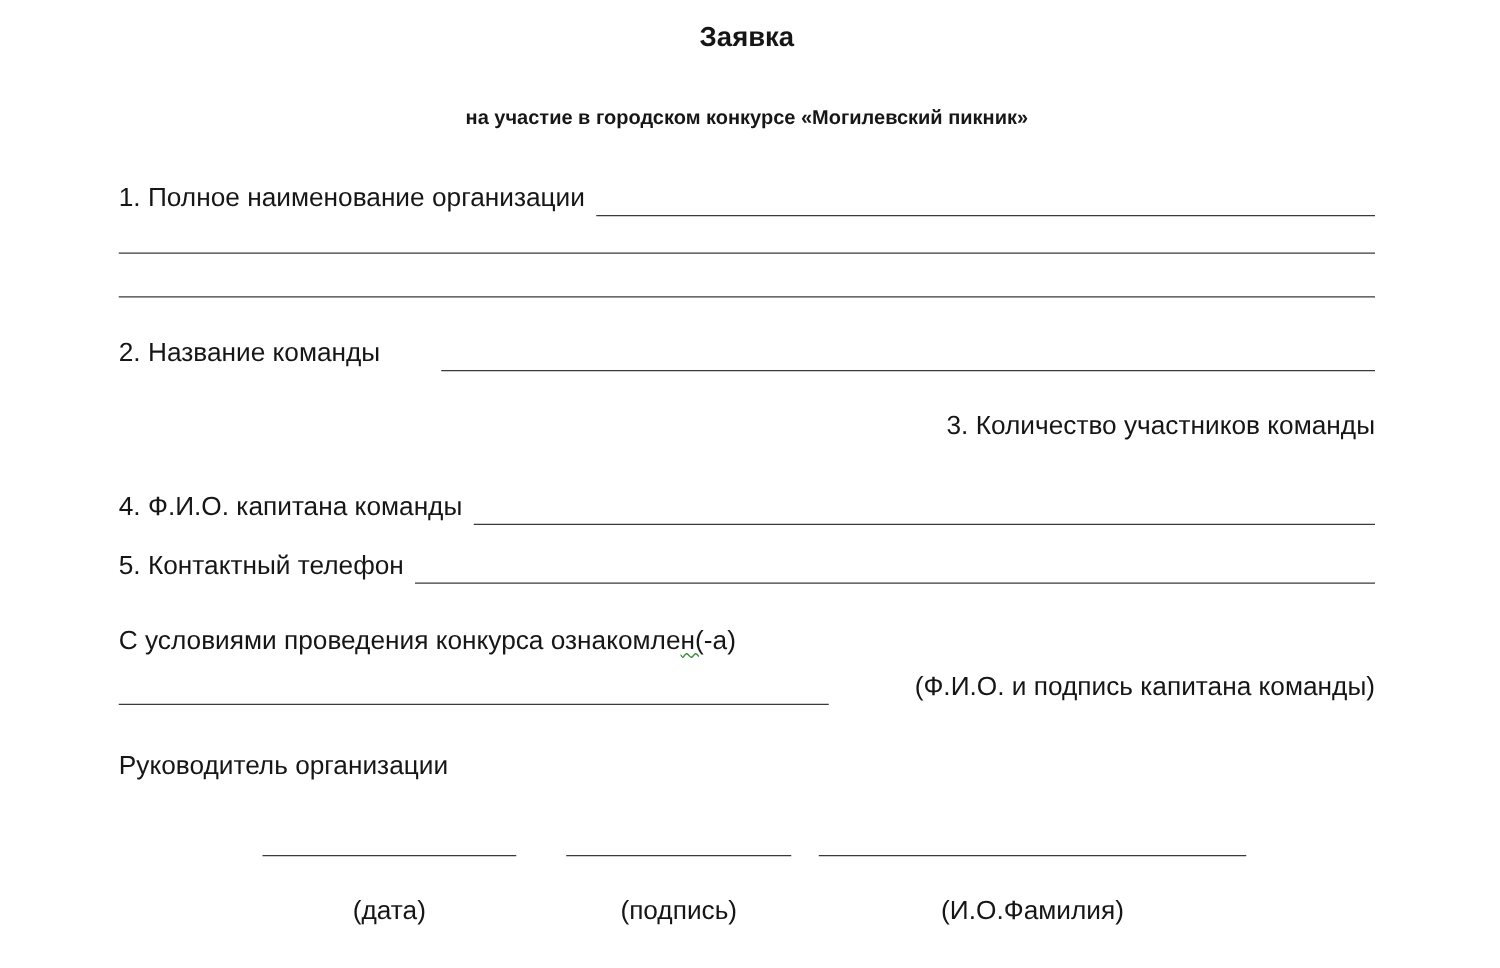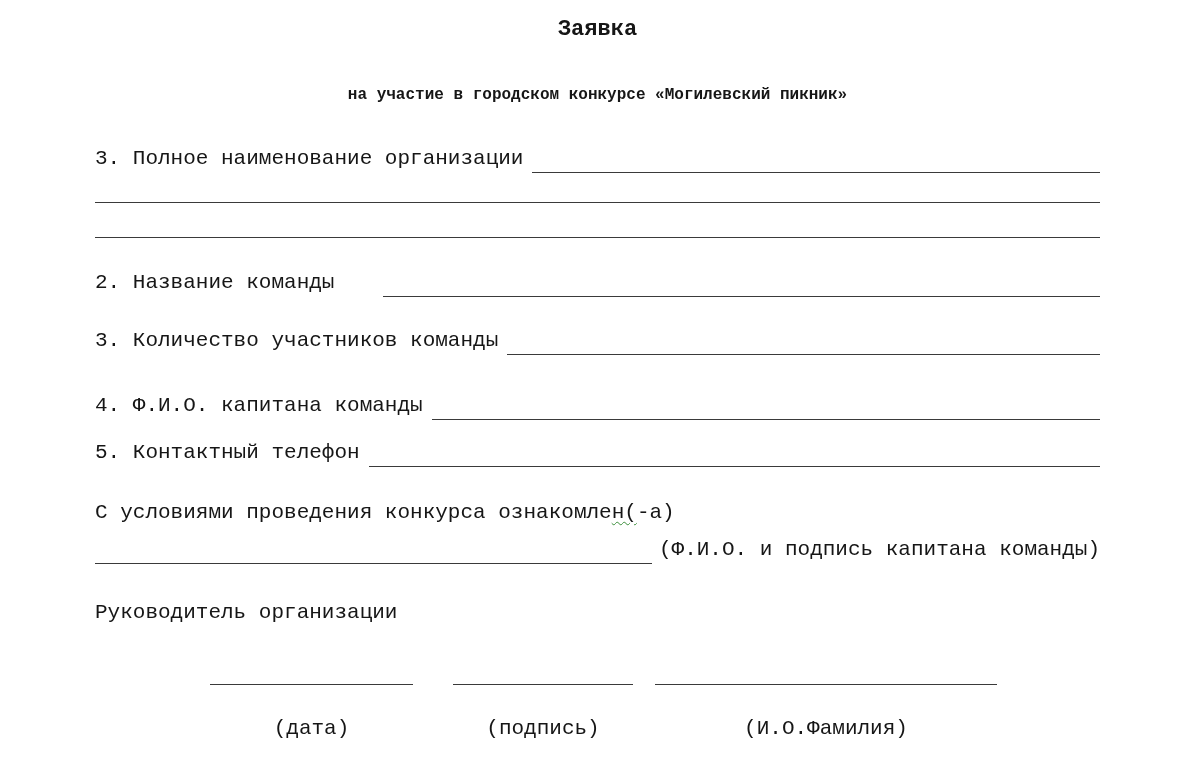--- a/index.html
+++ b/index.html
@@ -2,21 +2,21 @@
 <html><head>
 <meta charset="utf-8">
 <style>
   * { margin: 0; padding: 0; box-sizing: border-box; }
   html, body { background: #ffffff; }
   .doc {
     position: relative;
     width: 1200px;
     height: 774px;
     background: #ffffff;
-    font-family: Liberation Mono, monospace;
+    font-family: Liberation Sans, sans-serif;
     font-size: 21px;
     color: #161616;
     padding: 0 100px 0 95px;
     overflow: hidden;
   }
   .title {
     padding-top: 16px;
     text-align: center;
     font-weight: bold;
     font-size: 22px;
@@ -41,21 +41,21 @@
     border-bottom: 1.5px solid #3a3a3a;
     height: 26px;
   }
   .blank-line {
     border-bottom: 1.5px solid #3a3a3a;
     height: 30px;
   }
   .blank-line.second { height: 35px; }
   .row-f1 { margin-top: 36px; }
   .row-f2 { margin-top: 31px; gap: 40px; }
-  .row-f3 { margin-top: 30px; }
+  .row-f3 { margin-top: 30px; flex-direction: column; }
   .row-f4 { margin-top: 37px; }
   .row-f5 { margin-top: 19px; }
   .ack-text { margin-top: 32px; line-height: 28px; }
   .squiggle {
     text-decoration: underline wavy #3c8f3c;
     text-decoration-thickness: 1px;
     text-underline-offset: 3px;
   }
   .ack-sign-row {
     display: flex;
@@ -88,21 +88,21 @@
 </head>
 <body>
 
 <div class="doc">
 
   <div class="title">Заявка</div>
 
   <div class="subtitle">на участие в городском конкурсе «Могилевский пикник»</div>
 
   <div class="field-row row-f1">
-    <span class="field-label">3. Полное наименование организации</span>
+    <span class="field-label">1. Полное наименование организации</span>
     <span class="fill-line"></span>
   </div>
   <div class="blank-line"></div>
   <div class="blank-line second"></div>
 
   <div class="field-row row-f2">
     <span class="field-label">2. Название команды</span>
     <span class="fill-line"></span>
   </div>
 

